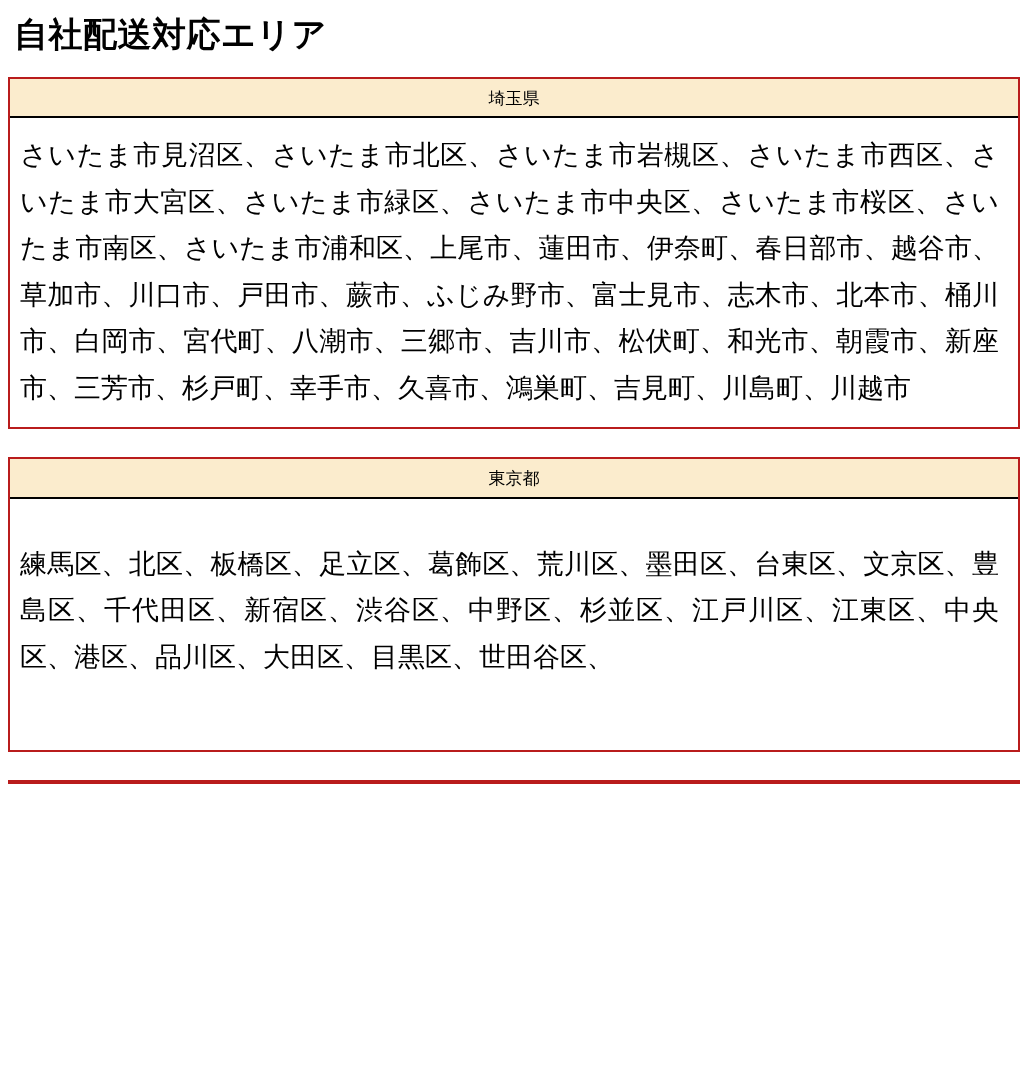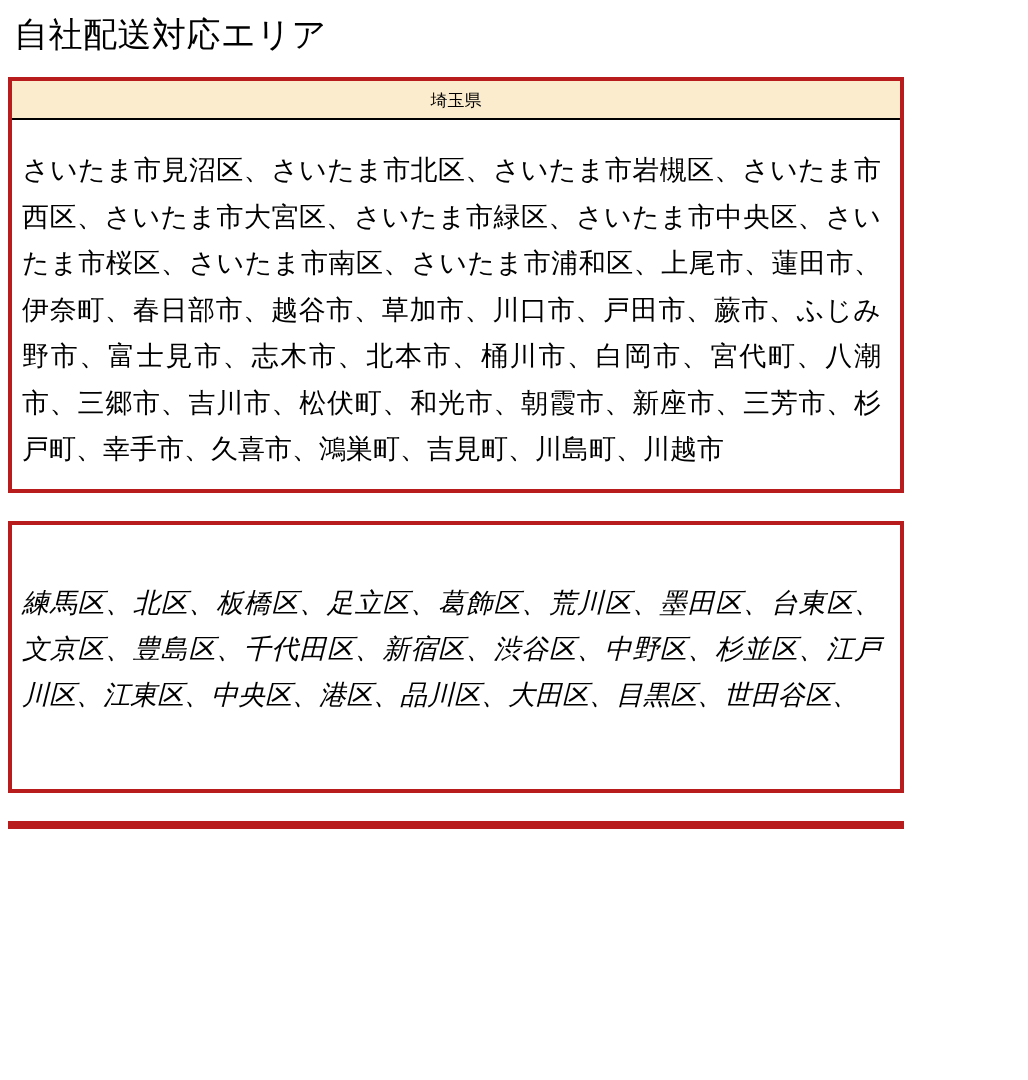--- a/index.html
+++ b/index.html
@@ -16,52 +16,50 @@
   }
   .page {
     width: 1028px;
     height: 1080px;
     box-sizing: border-box;
     padding: 0 8px;
     position: relative;
   }
   .page-title {
     font-size: 34px;
-    font-weight: normal;
+    font-weight: bold;
     letter-spacing: 0.5px;
     margin: 14px 0 0 6px;
     line-height: 1.2;
   }
   .area-table {
-    border: 4px solid #b91c1c;
+    border: 2px solid #b91c1c;
     box-sizing: border-box;
     margin-top: 22px;
-    width: 896px;
+    width: 1012px;
   }
   .area-header {
     background: #fbeccd;
     border-bottom: 2px solid #000000;
     text-align: center;
     font-size: 17px;
     line-height: 1.1;
     padding: 10px 0 9px 0;
   }
   .area-body {
     font-size: 27px;
     line-height: 1.72;
     padding: 14px 19px 16px 10px;
     text-align: justify;
     text-justify: inter-character;
     word-break: break-all;
-    margin-top: 13px;
   }
   .area-body.pad-tall {
     padding-top: 42px;
     padding-bottom: 70px;
-    font-style: italic;
   }
   .area-body.pad-short {
     padding-top: 16px;
     padding-bottom: 14px;
   }
   .spacer-sm { height: 6px; }
 </style>
 </head>
 <body>
 
@@ -70,20 +68,21 @@
   <h1 class="page-title">自社配送対応エリア</h1>
 
   <div class="area-table">
     <div class="area-header">埼玉県</div>
     <div class="area-body">さいたま市見沼区、さいたま市北区、さいたま市岩槻区、さいたま市西区、さいたま市大宮区、さいたま市緑区、さいたま市中央区、さいたま市桜区、さいたま市南区、さいたま市浦和区、上尾市、蓮田市、伊奈町、春日部市、越谷市、草加市、川口市、戸田市、蕨市、ふじみ野市、富士見市、志木市、北本市、桶川市、白岡市、宮代町、八潮市、三郷市、吉川市、松伏町、和光市、朝霞市、新座市、三芳市、杉戸町、幸手市、久喜市、鴻巣町、吉見町、川島町、川越市</div>
   </div>
 
   <div class="spacer-sm"></div>
 
   <div class="area-table">
+    <div class="area-header">東京都</div>
     <div class="area-body pad-tall">練馬区、北区、板橋区、足立区、葛飾区、荒川区、墨田区、台東区、文京区、豊島区、千代田区、新宿区、渋谷区、中野区、杉並区、江戸川区、江東区、中央区、港区、品川区、大田区、目黒区、世田谷区、</div>
   </div>
 
   <div class="spacer-sm"></div>
 
   <div class="area-table">
   </div>
 
 </div>
 

